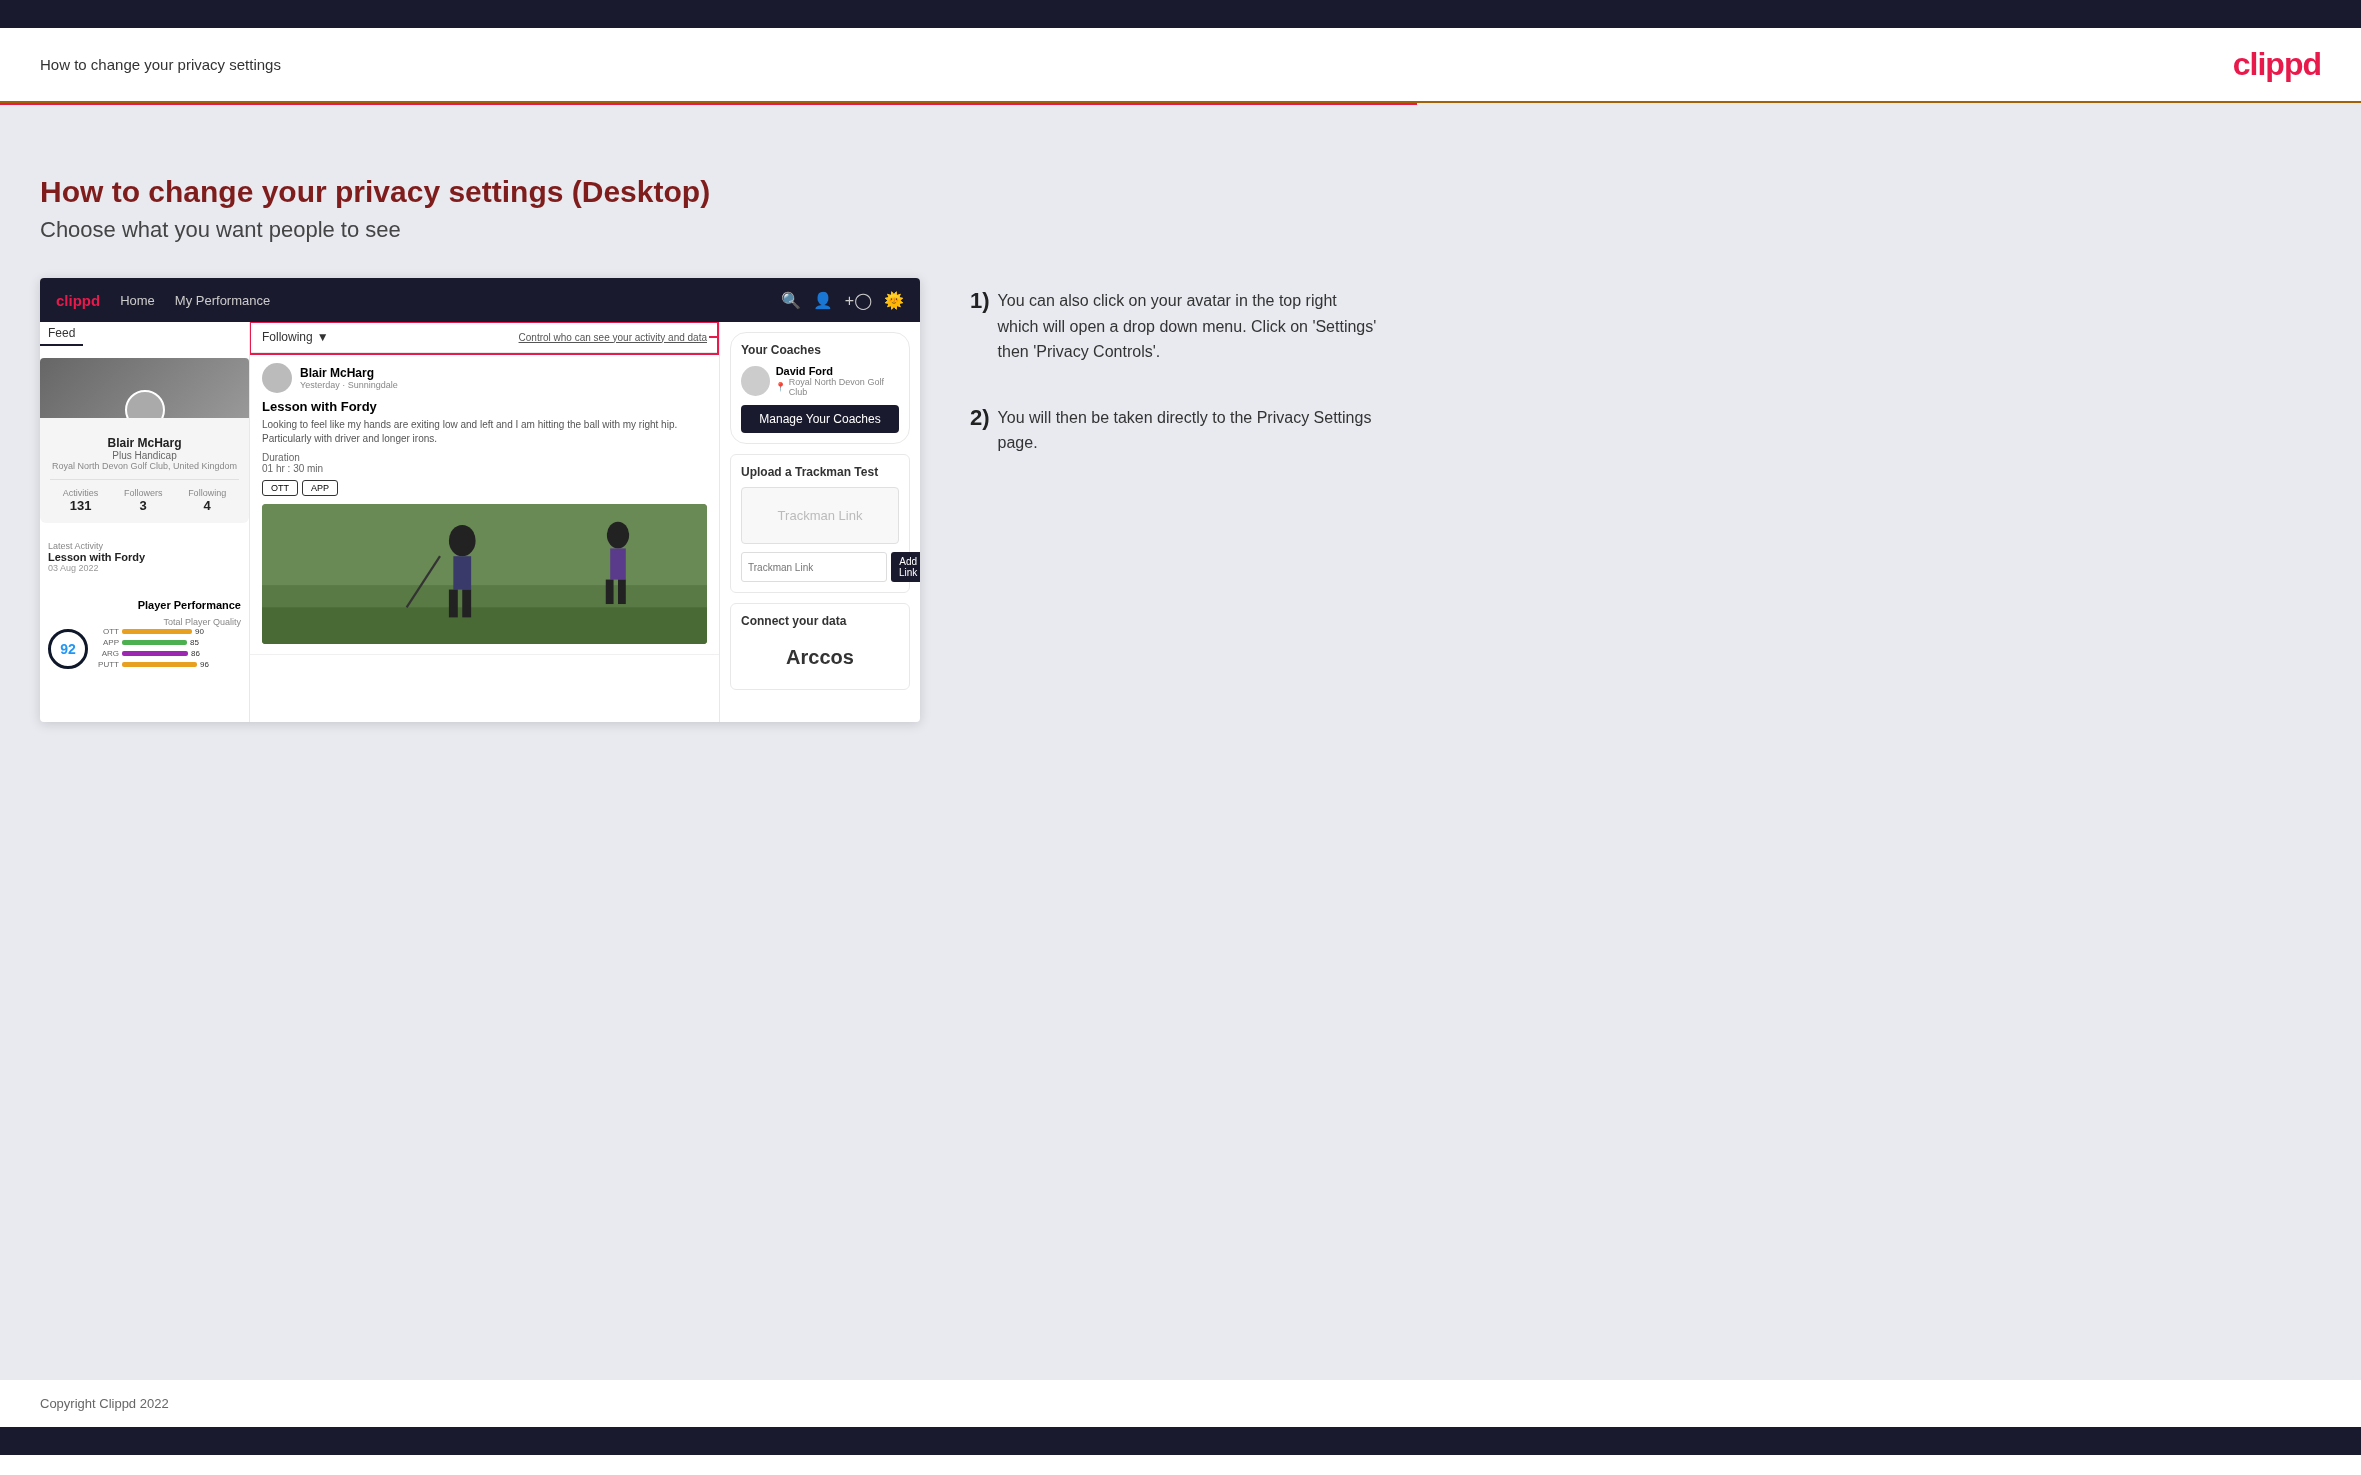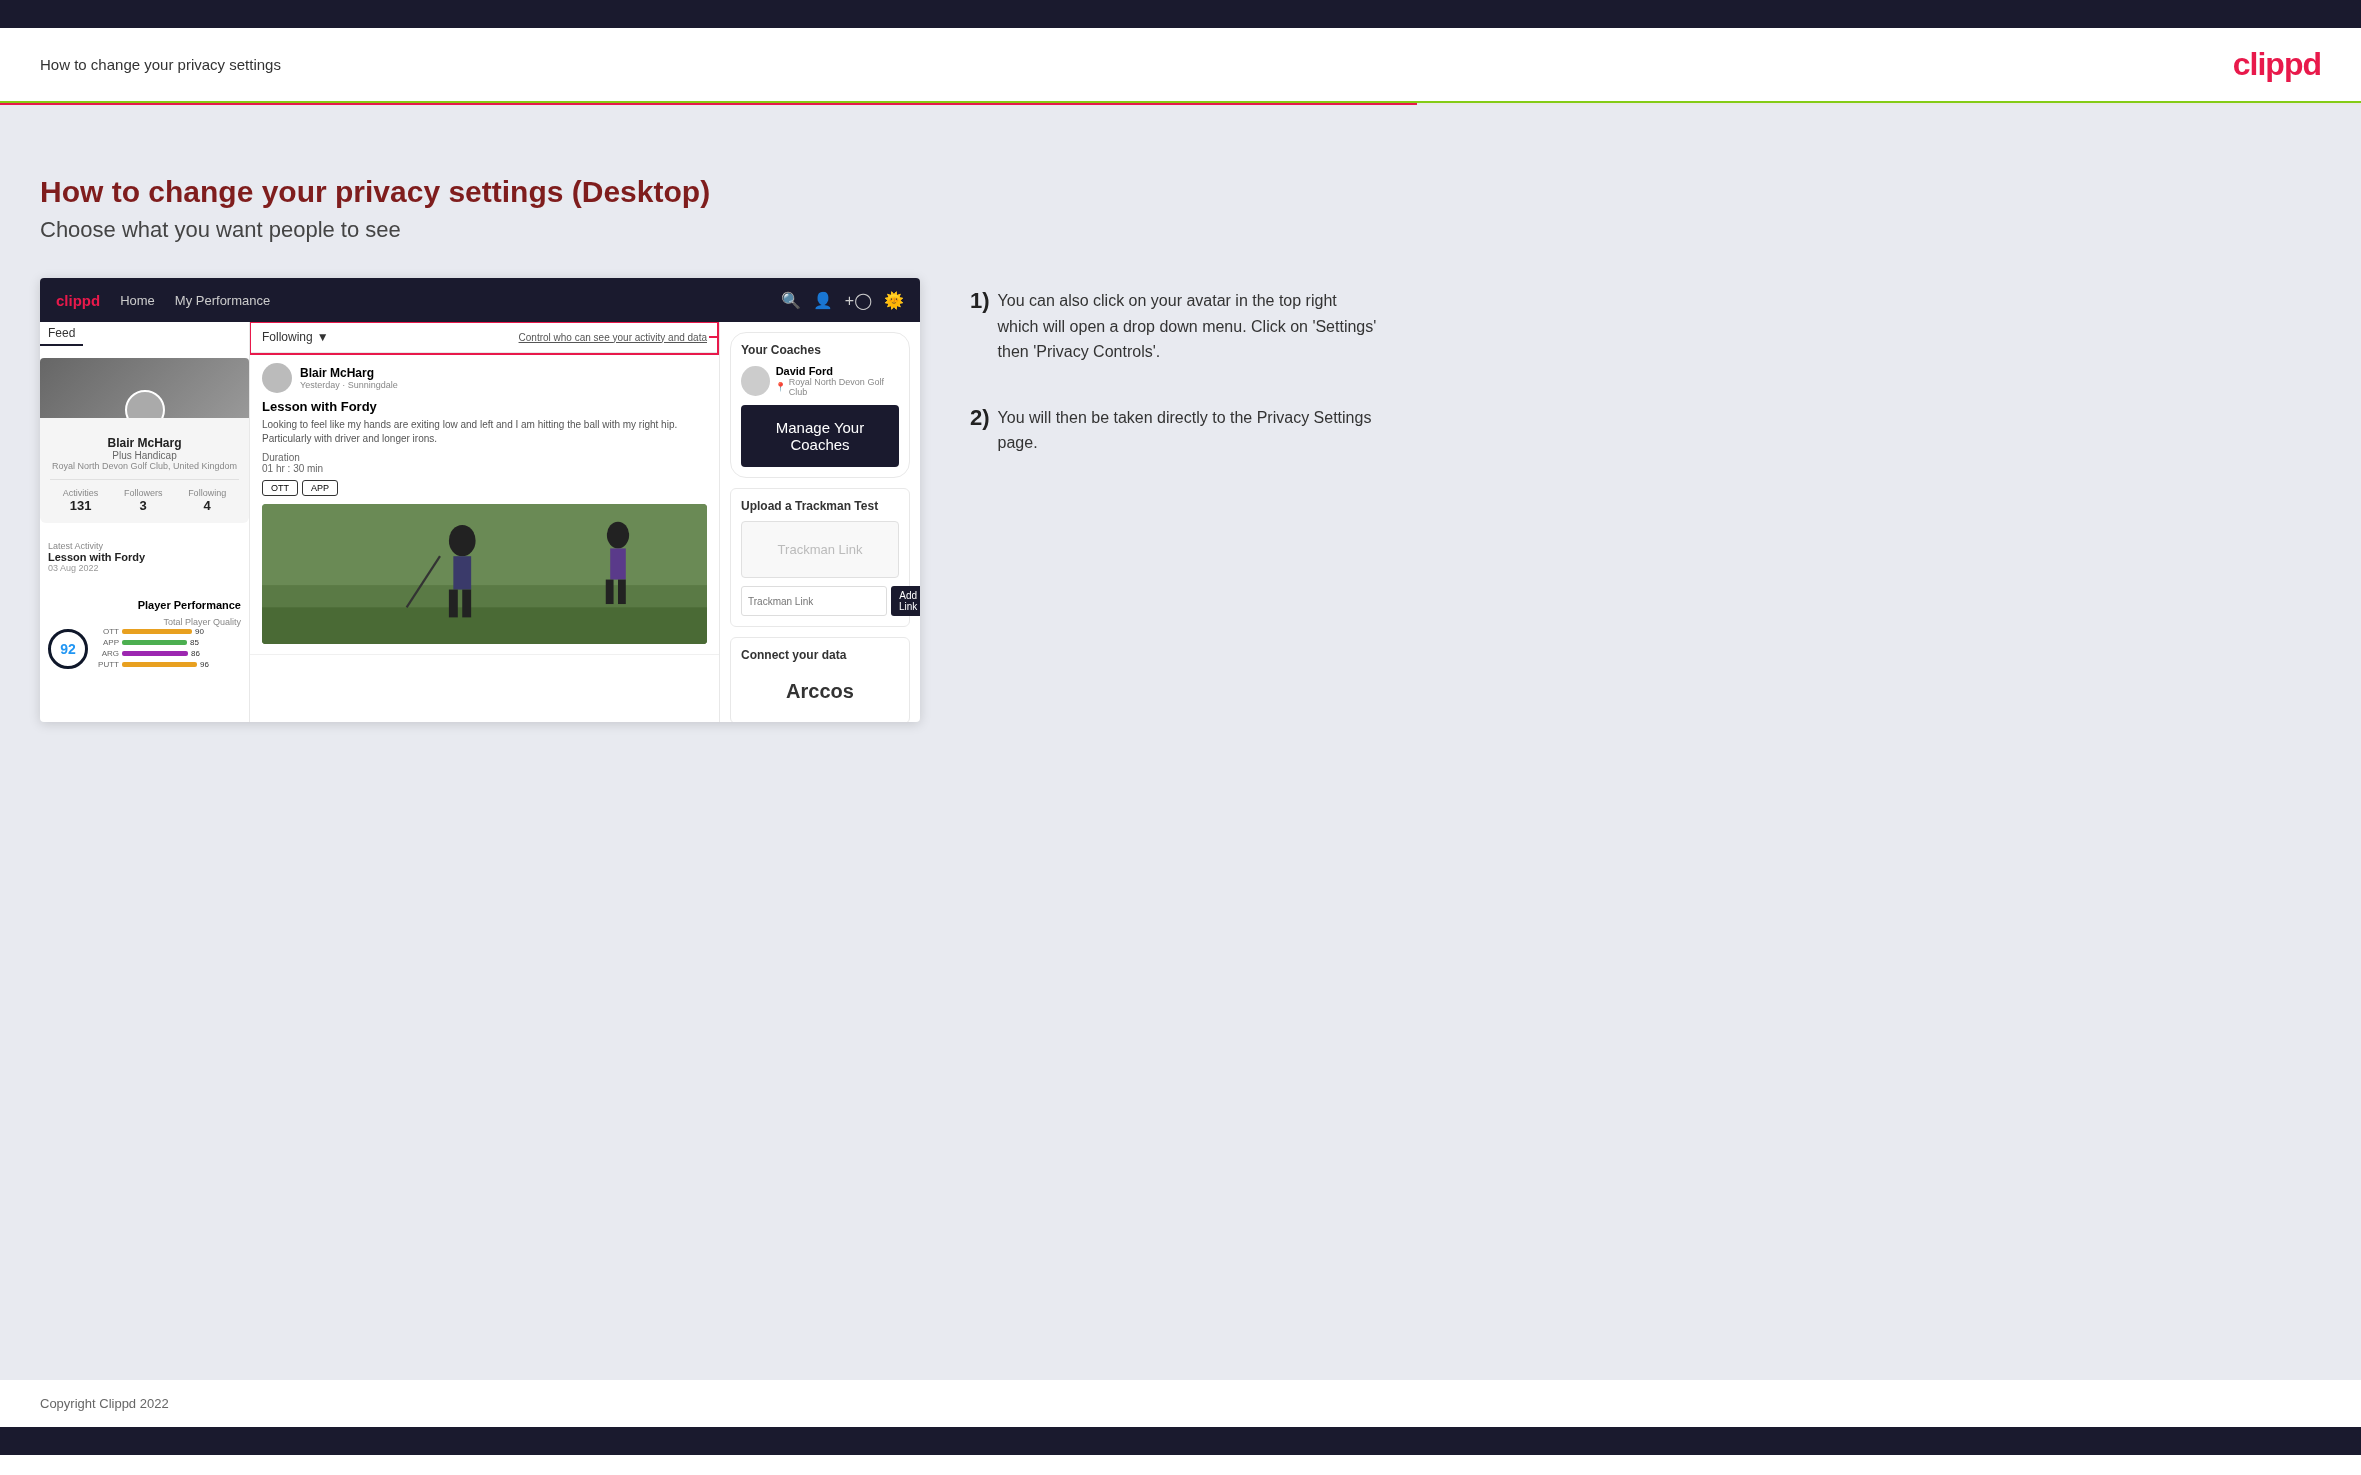--- a/index.html
+++ b/index.html
@@ -8,21 +8,21 @@
     .top-bar {
       background: #1a1a2e;
       height: 28px;
     }
 
     .header {
       display: flex;
       align-items: center;
       justify-content: space-between;
       padding: 18px 40px;
-      border-bottom: 2px solid #84cc16;
+      border-bottom: 2px solid #a16207;
     }
 
     .header-title {
       font-size: 15px;
       color: #333;
     }
 
     .clippd-logo {
       font-size: 32px;
       font-weight: 700;
@@ -441,23 +441,23 @@
       display: flex;
       align-items: center;
       gap: 2px;
     }
 
     .manage-coaches-btn {
       width: 100%;
       background: #1a1a2e;
       color: #fff;
       border: none;
-      padding: 14px;
+      padding: 7px;
       border-radius: 4px;
-      font-size: 15px;
+      font-size: 12px;
       cursor: pointer;
       font-weight: 500;
     }
 
     .trackman-section {
       background: #fff;
       border: 1px solid #e8e8e8;
       border-radius: 6px;
       padding: 10px;
       margin-bottom: 10px;

